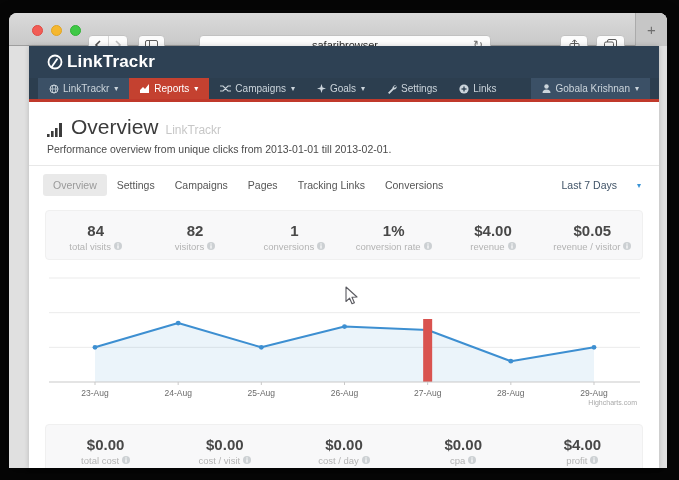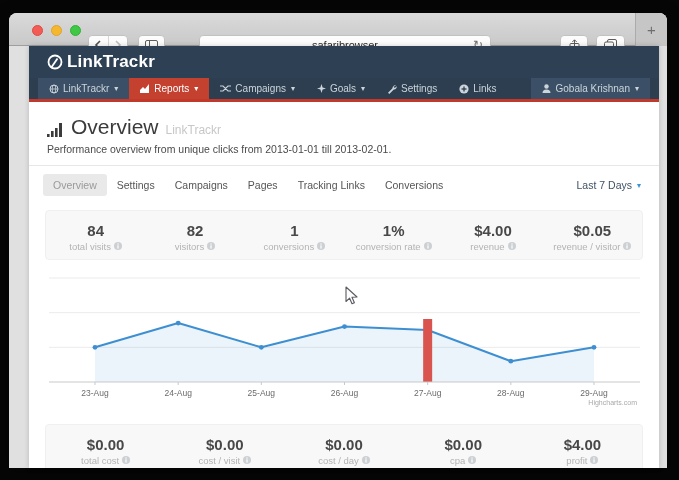--- a/index.html
+++ b/index.html
@@ -70,21 +70,21 @@
   .heading { padding:13px 18px 10px; border-bottom:1px solid #e8e8e8; }
   .title-line { display:flex; align-items:baseline; gap:7px; }
   .title-line svg { align-self:center; margin-top:4px; }
   .page-title { font-size:21px; color:#3b3b3b; font-weight:normal; }
   .title-suffix { font-size:12px; color:#c7c7c7; }
   .subtitle { font-size:10.5px; color:#4a4a4a; margin-top:4px; }
   
   .tabs-row { display:flex; align-items:center; padding:8px 18px 8px 14px; }
   .tab { font-size:10.5px; color:#555; padding:5px 10px; border-radius:3px; cursor:default; }
   .tab.active { background:#e9e9e9; color:#9a9a9a; }
-  .date-range { margin-left:auto; font-size:10.5px; color:#3f5266; display:flex; align-items:center; gap:5px; }
+  .date-range { margin-left:auto; font-size:10.5px; color:#3f5266; display:flex; align-items:center; gap:20px; }
   .date-range .caret { color:#3a93d5; font-size:8px; }
   
   .stats-band {
     margin:6px 16px 0; height:50px; background:#f8f8f9;
     border:1px solid #f0f0f0; border-radius:4px; display:flex;
   }
   .stat-col { flex:1; display:flex; flex-direction:column; align-items:center; justify-content:center; padding-top:3px; }
   .stat-value { font-size:15px; font-weight:bold; color:#484848; }
   .stat-label { font-size:9.5px; color:#b3b3b3; margin-top:2px; display:flex; align-items:center; gap:3px; }
   

